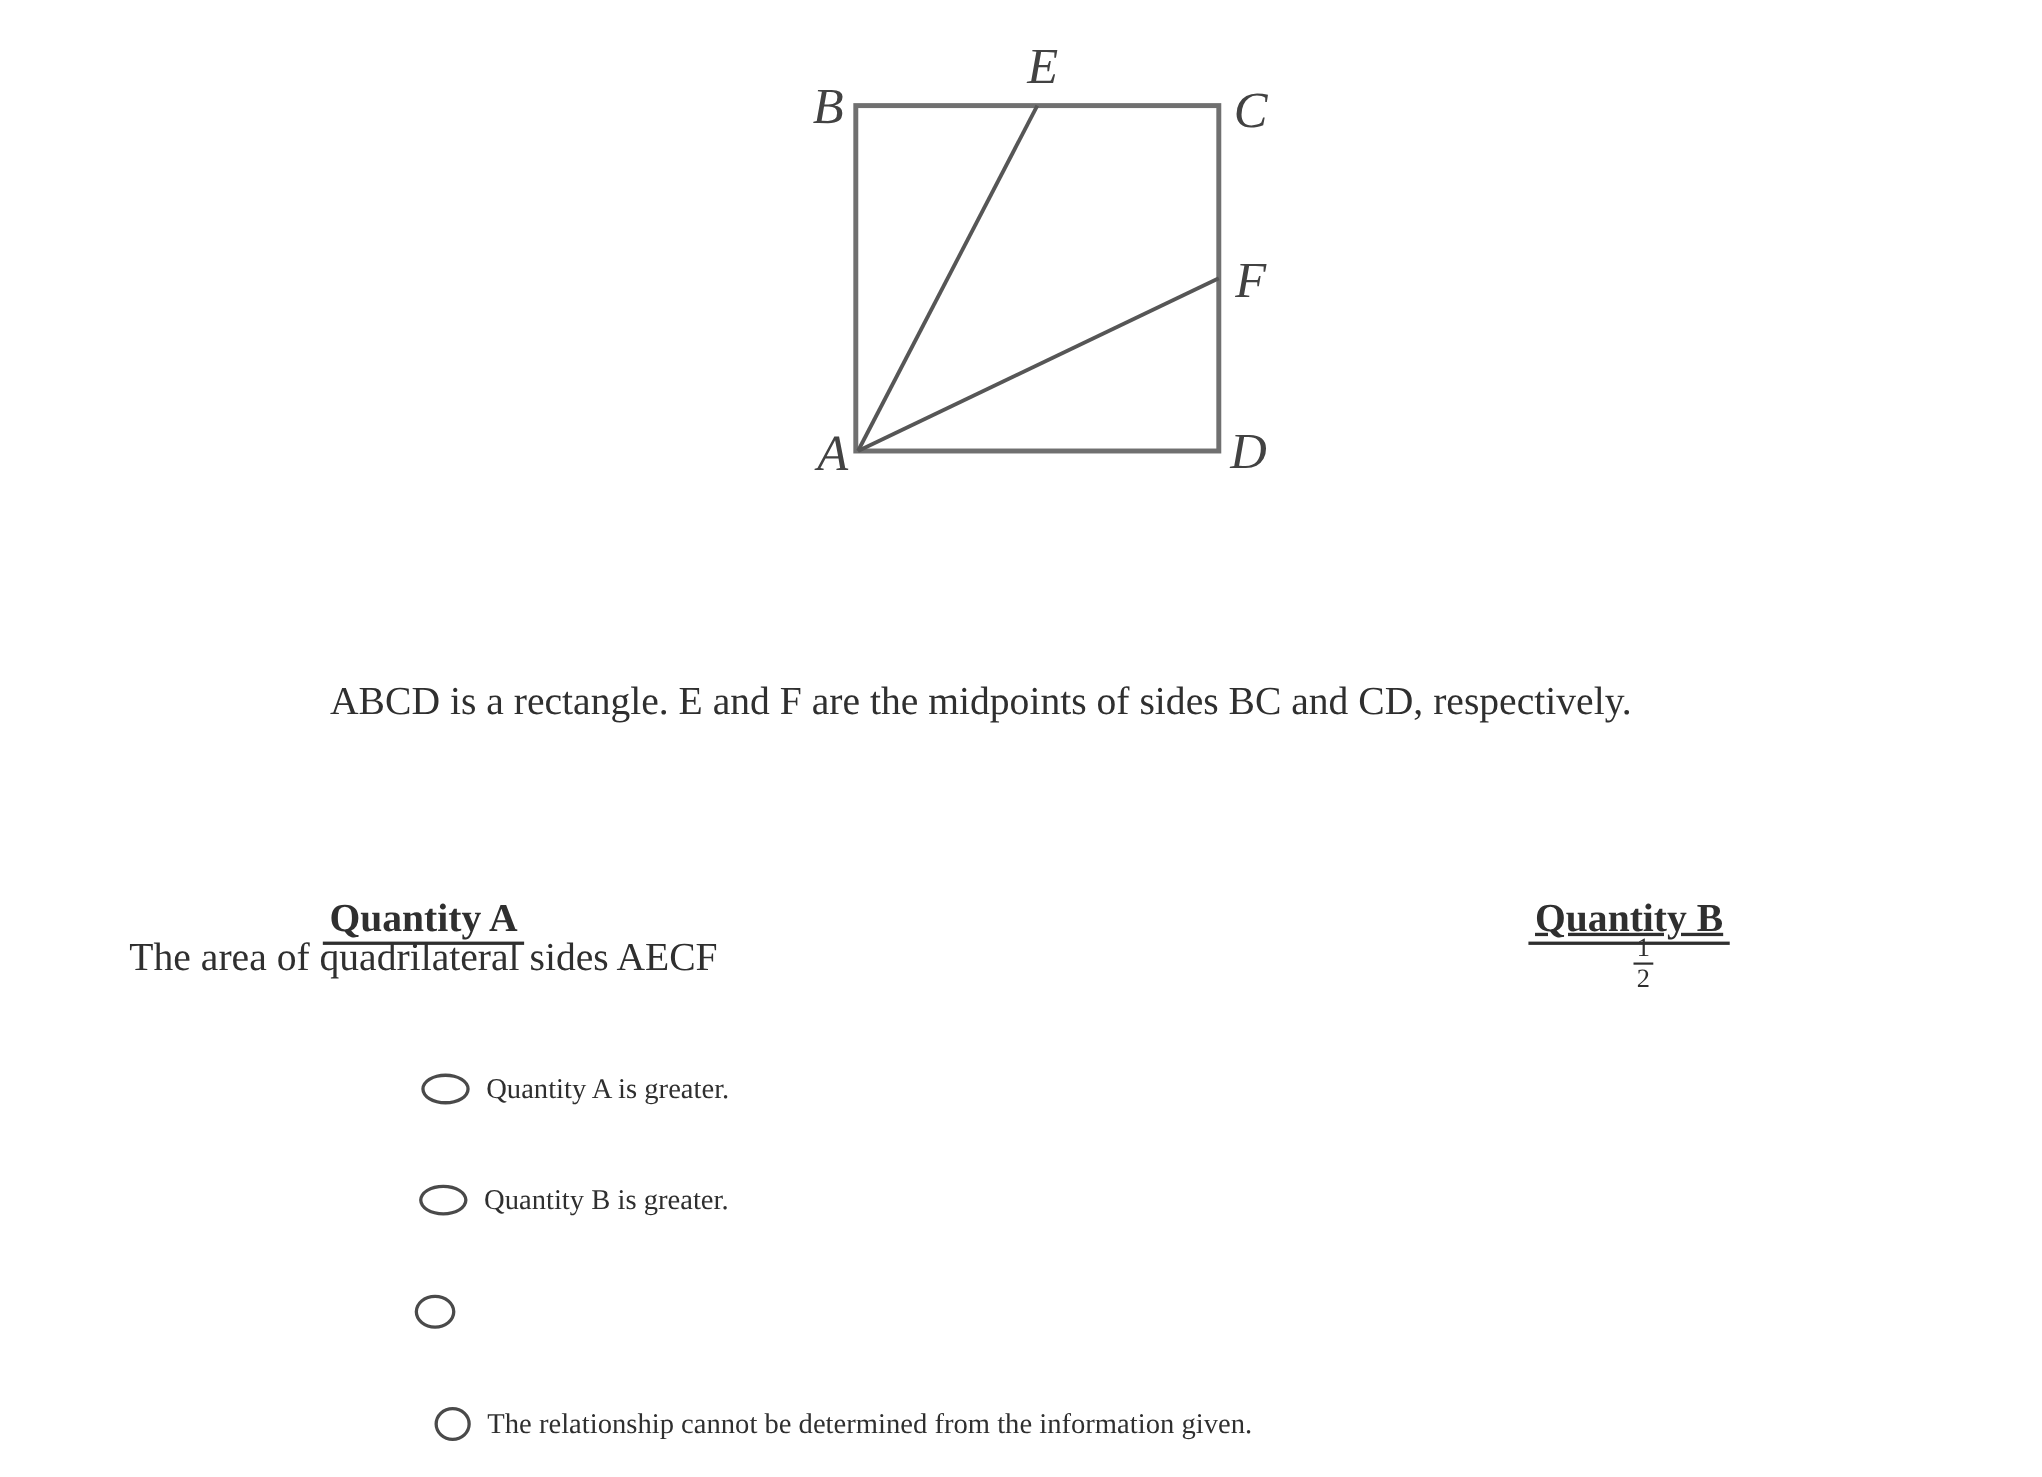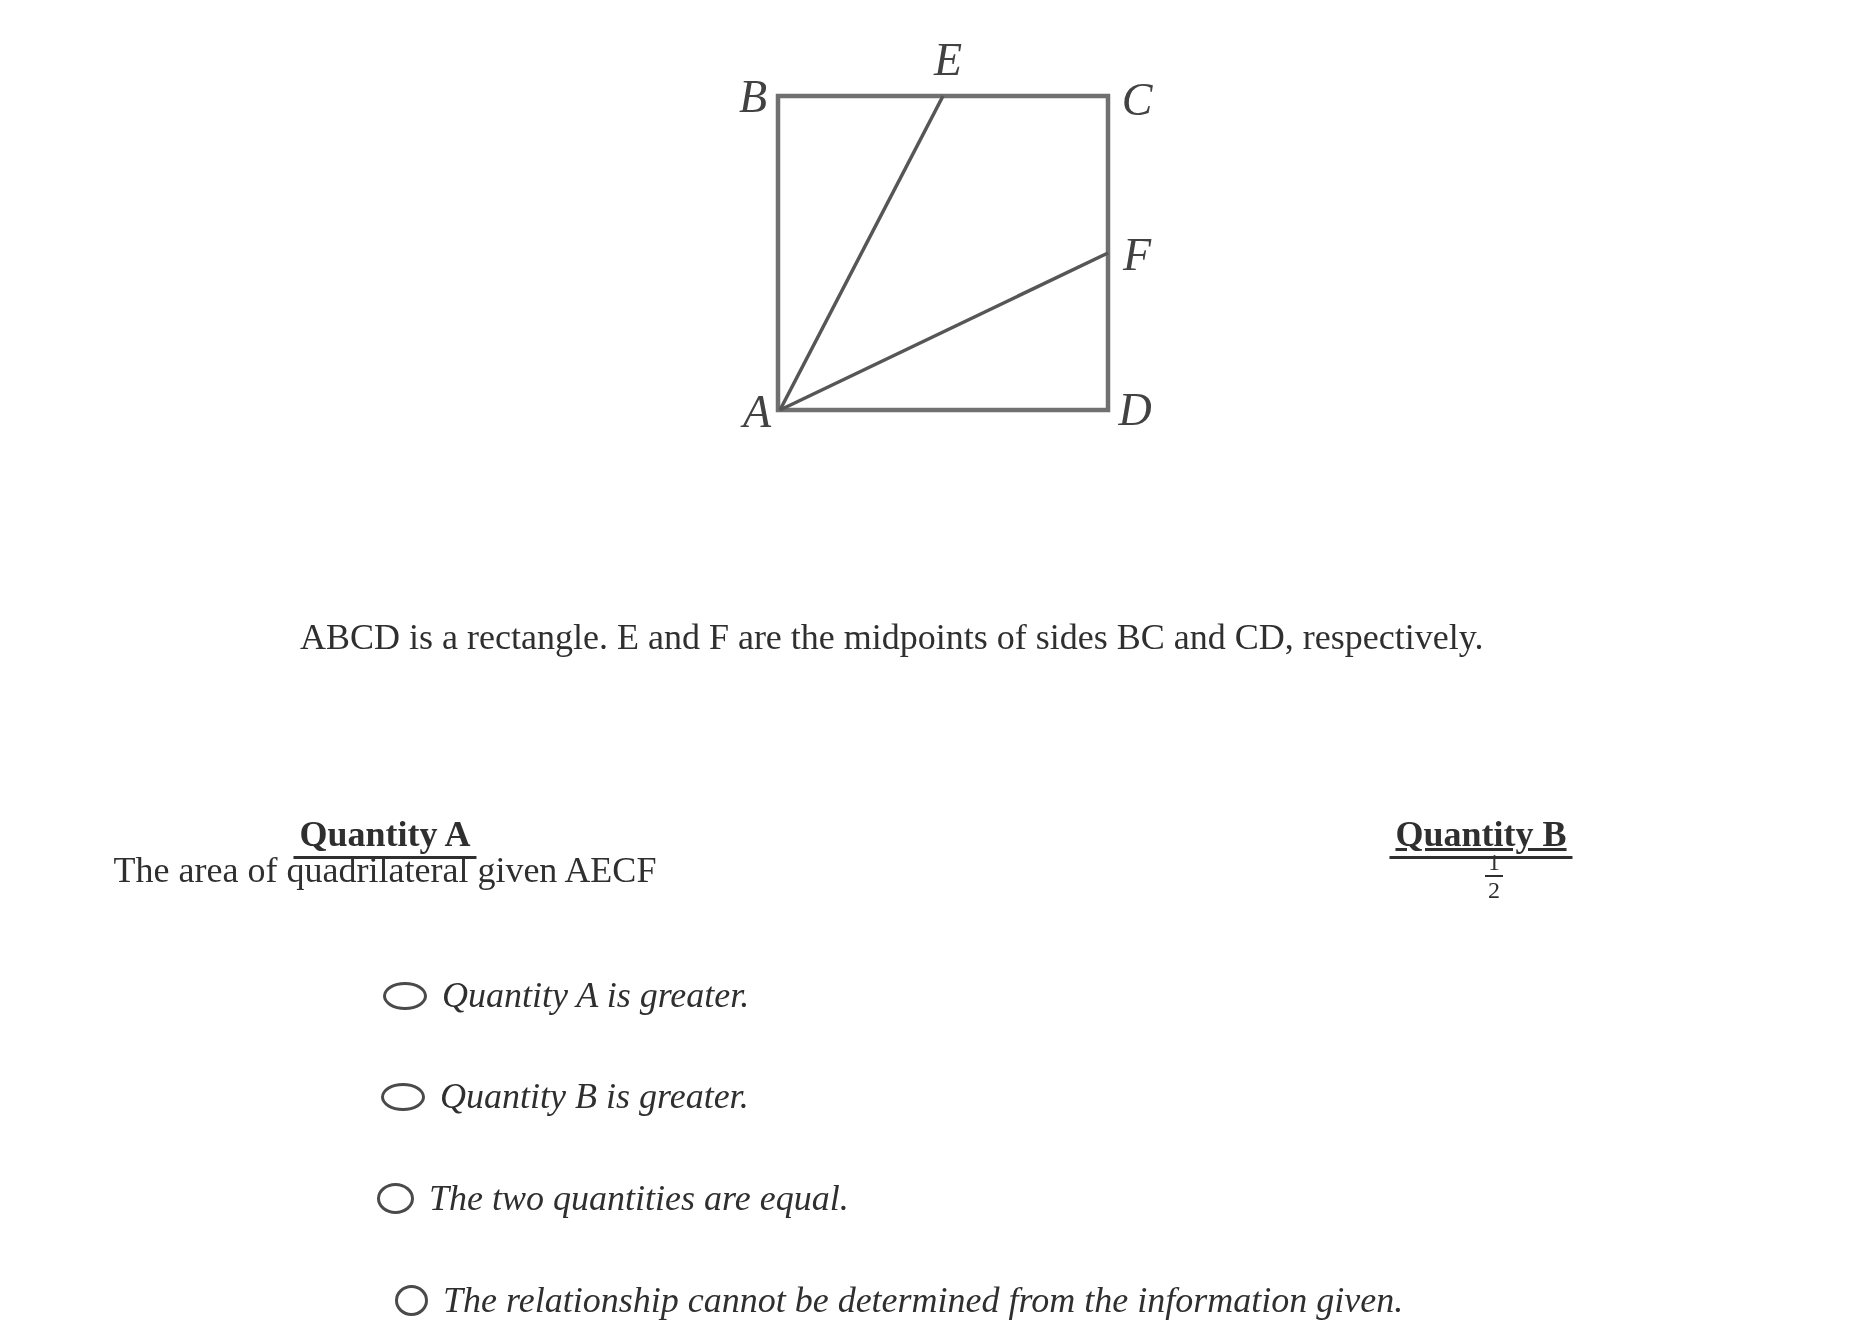--- a/index.html
+++ b/index.html
@@ -84,21 +84,21 @@
     display:inline-block;
     width:44px;height:28px;
     border:3px solid var(--radio-border);
     border-radius:50%;
     background:transparent;
     flex:0 0 auto;
   }
   .opt3 .radio{width:37px;height:31px;}
   .opt4 .radio{width:33px;height:31px;}
   .option-label{
-    font-size:36px;line-height:1.2;white-space:nowrap;font-style:italic;
+    font-size:26px;line-height:1.2;white-space:nowrap;
   }
   .rect-stroke{fill:none;stroke:var(--figure-line);stroke-width:4.5;}
   .diag-stroke{stroke:var(--diagonal-line);stroke-width:3.5;fill:none;}
 </style>
 </head>
 <body>
 
 <div class="abs figure">
   <svg width="440" height="445" viewBox="0 0 440 445">
     <rect x="38" y="76" width="330" height="314" class="rect-stroke"></rect>
@@ -110,39 +110,38 @@
   <span class="vlabel" style="left:397px;top:80px;">C</span>
   <span class="vlabel" style="left:397px;top:235px;">F</span>
   <span class="vlabel" style="left:395px;top:390px;">D</span>
   <span class="vlabel" style="left:17px;top:392px;">A</span>
 </div>
 
 <div class="abs statement">ABCD is a rectangle. E and F are the midpoints of sides BC and CD, respectively.</div>
 
 <div class="abs qheading qa-heading">Quantity A</div>
 <div class="abs qdesc qa-desc">
-  <span>The area of quadrilateral given AECF</span>
+  <span>The area of quadrilateral sides AECF</span>
 </div>
 
 <div class="abs qheading qb-heading">Quantity B</div>
 <div class="abs qdesc qb-desc">
   <span class="fraction">
     <span class="num">1</span>
     <span class="den">2</span>
   </span>
 </div>
 
 <div class="option-row opt1">
   <span class="radio"></span>
   <span class="option-label">Quantity A is greater.</span>
 </div>
 <div class="option-row opt2">
   <span class="radio"></span>
   <span class="option-label">Quantity B is greater.</span>
 </div>
 <div class="option-row opt3">
   <span class="radio"></span>
-  <span class="option-label">The two quantities are equal.</span>
 </div>
 <div class="option-row opt4">
   <span class="radio"></span>
   <span class="option-label">The relationship cannot be determined from the information given.</span>
 </div>
 
 </body></html>

